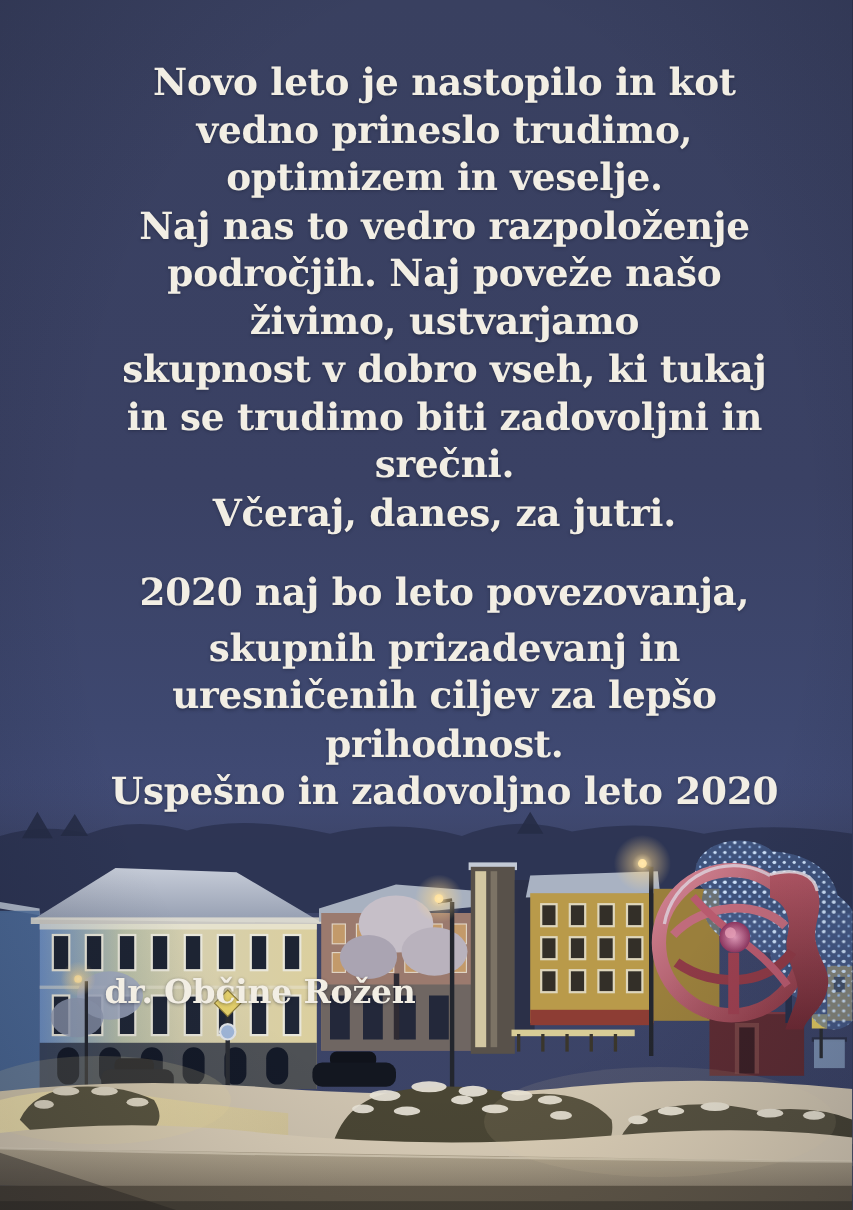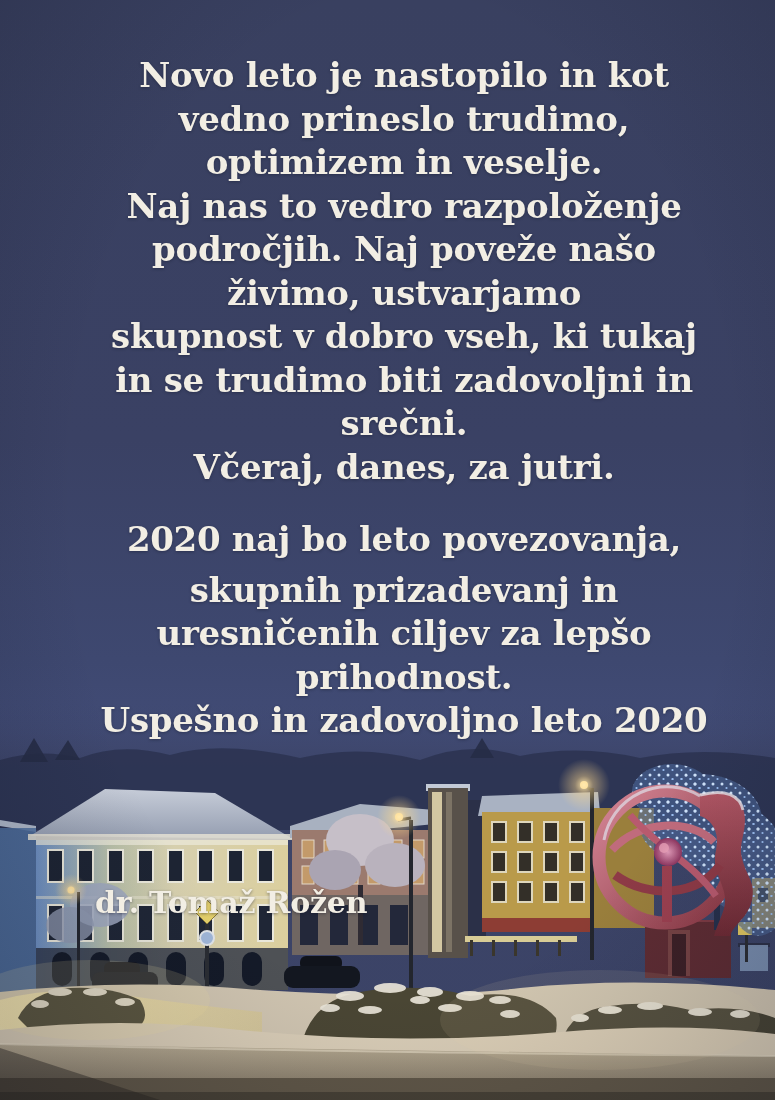--- a/index.html
+++ b/index.html
@@ -346,17 +346,17 @@
       <div class="l">in se trudimo biti zadovoljni in</div>
       <div class="l">srečni.</div>
       <div class="l">Včeraj, danes, za jutri.</div>
       <div class="l gap-lg">2020 naj bo leto povezovanja,</div>
       <div class="l gap-sm">skupnih prizadevanj in</div>
       <div class="l">uresničenih ciljev za lepšo</div>
       <div class="l">prihodnost.</div>
       <div class="l">Uspešno in zadovoljno leto 2020</div>
     </div>
     <div class="signature">
-      <div class="sig-l">dr. Tomaž Rožen</div>
+      <div class="sig-l">dr. Občine Rožen</div>
     </div>
   </div>
 
 </div>
 
 </body></html>

